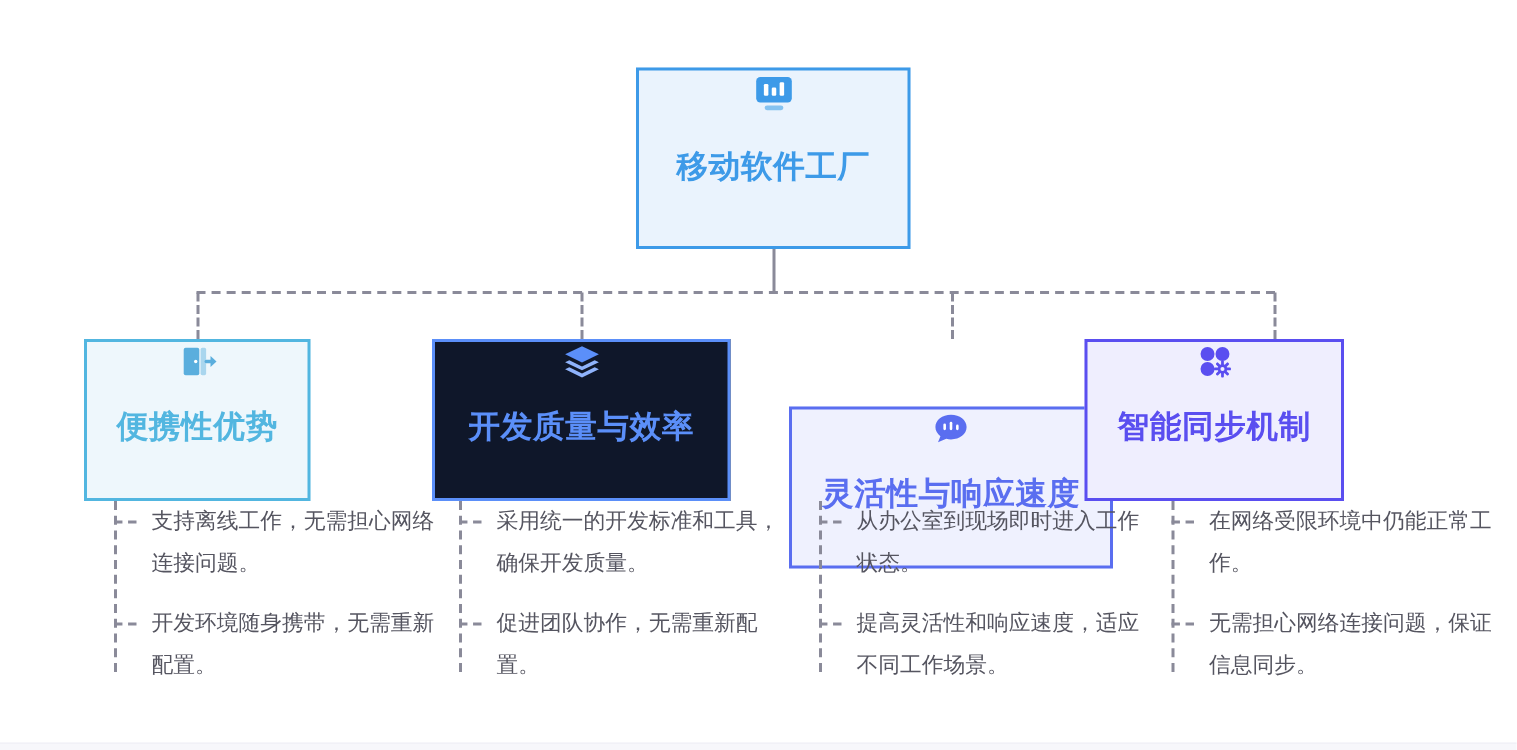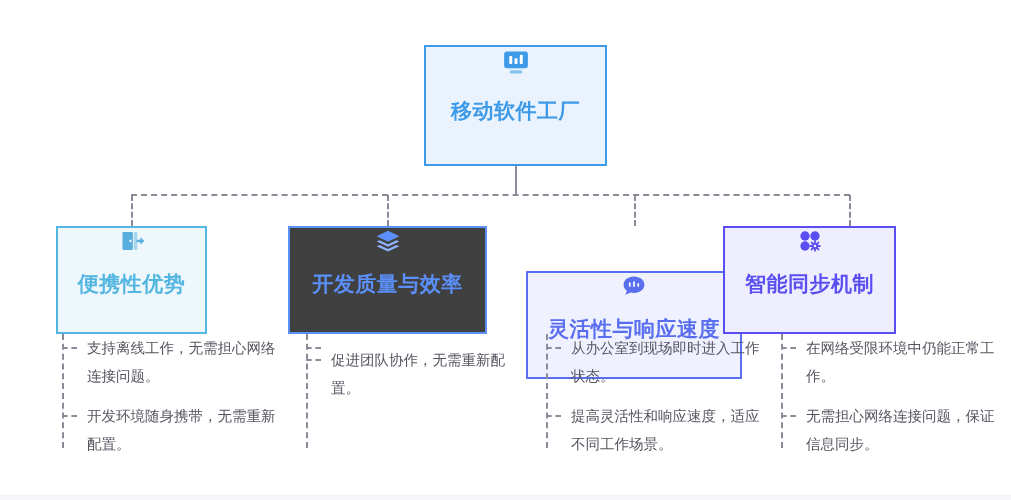--- a/index.html
+++ b/index.html
@@ -124,21 +124,21 @@
     height: 0;
     border-top: 2px dashed #8a8a99;
   }
   .leaf-item .leaf-text {
     font-size: 14.5px;
     line-height: 28px;
     color: #555560;
     display: block;
   }
 
-  #leaf-col-0 { left: 62px;  }
+  #leaf-col-0 { left: 76px;  }
   #leaf-col-1 { left: 306px; }
   #leaf-col-2 { left: 546px; }
   #leaf-col-3 { left: 781px; }
 </style>
 </head>
 <body>
 
 <div id="canvas">
 
   <div class="conn-root-stem"></div>
@@ -167,21 +167,21 @@
         <rect x="3.2" y="3.6" width="9.6" height="16.8" rx="1.2" fill="#5aaedd"></rect>
         <circle cx="10.6" cy="12" r="1.05" fill="#ffffff"></circle>
         <rect x="13.6" y="3.6" width="3.4" height="16.8" rx="1" fill="#a9d6ee"></rect>
         <rect x="16.0" y="10.9" width="5.6" height="2.2" rx="1.1" fill="#5aaedd"></rect>
         <path d="M19.7 8.6 L23.4 12 L19.7 15.4 Z" fill="#5aaedd"></path>
       </svg>
     </span>
     <span class="node-title" style="color: rgb(82, 182, 224);">便携性优势</span>
   </div>
 
-  <div class="node" id="node-1" style="border-color: rgb(91, 143, 249); background: #404040;">
+  <div class="node" id="node-1" style="border-color: rgb(91, 143, 249); background: #0f172a;">
     <span class="node-icon">
       <svg width="26" height="26" viewBox="0 0 24 24">
         <path d="M12 2.6 L22.4 7.6 L12 12.6 L1.6 7.6 Z" fill="#5b8ff9"></path>
         <path d="M12 15.0 L4.2 11.2 L1.6 12.4 L12 17.4 L22.4 12.4 L19.8 11.2 Z" fill="#8fb3fb"></path>
         <path d="M12 19.4 L4.2 15.6 L1.6 16.8 L12 21.8 L22.4 16.8 L19.8 15.6 Z" fill="#8fb3fb"></path>
       </svg>
     </span>
     <span class="node-title" style="color: rgb(91, 143, 249);">开发质量与效率</span>
   </div>
 
@@ -226,20 +226,21 @@
     <div class="leaf-item">
       <span class="leaf-tick"></span>
       <span class="leaf-text">开发环境随身携带，无需重新配置。</span>
     </div>
   </div>
 
   <div class="leaf-col" id="leaf-col-1">
     <div class="leaf-spine"></div>
     <div class="leaf-item">
       <span class="leaf-tick"></span>
+      <span class="leaf-text">采用统一的开发标准和工具，确保开发质量。</span>
     </div>
     <div class="leaf-item">
       <span class="leaf-tick"></span>
       <span class="leaf-text">促进团队协作，无需重新配置。</span>
     </div>
   </div>
 
   <div class="leaf-col" id="leaf-col-2">
     <div class="leaf-spine"></div>
     <div class="leaf-item">

